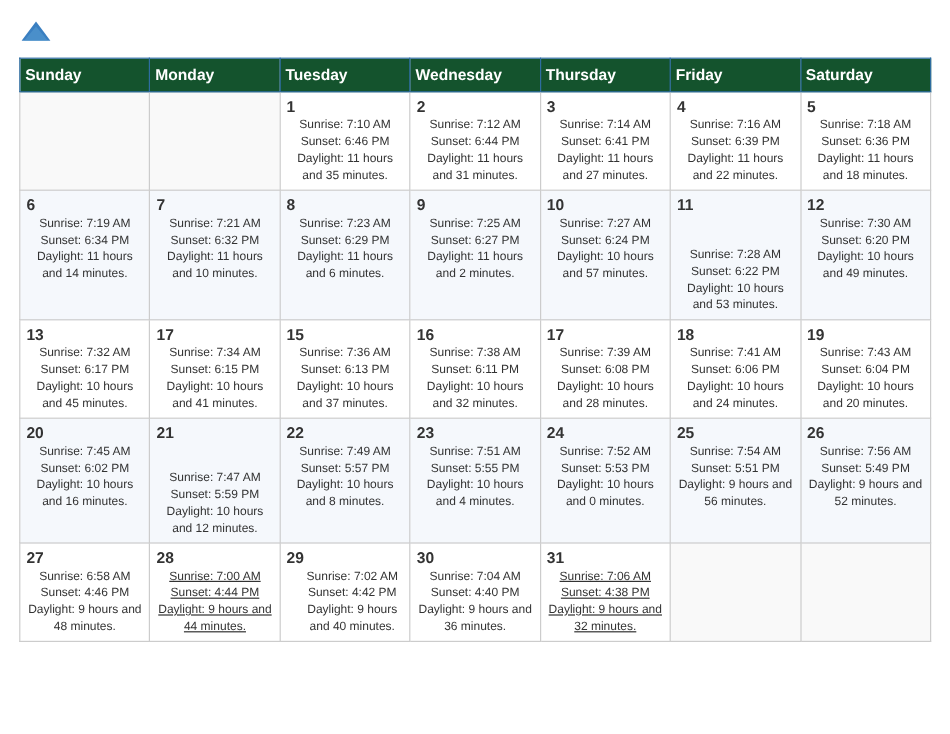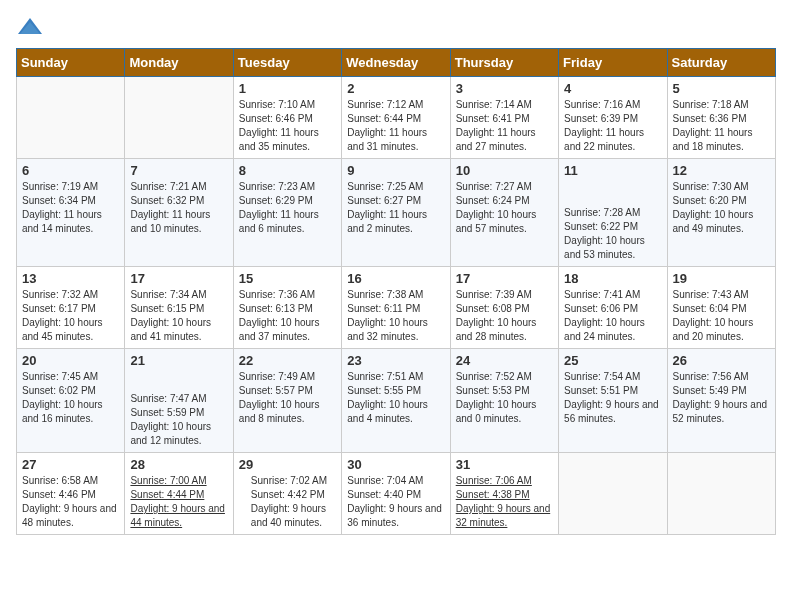--- a/index.html
+++ b/index.html
@@ -30,21 +30,21 @@
     .title-block { text-align: right; }
     .month-title { font-size: 36px; font-weight: bold; color: #333; line-height: 1.1; }
     .location { font-size: 15px; color: #555; margin-top: 2px; }
 
     .calendar {
       width: 100%;
       border-collapse: collapse;
       border: 1px solid #ccc;
     }
     .calendar th {
-      background-color: #a16207;
+      background-color: #14532d;
       color: #fff;
       font-size: 13px;
       font-weight: bold;
       padding: 6px 4px;
       text-align: left;
       border: 1px solid #2e6da0;
     }
     .calendar td {
       vertical-align: top;
       border: 1px solid #ccc;
@@ -64,20 +64,21 @@
     .day-number {
       font-size: 13px;
       font-weight: bold;
       display: block;
       margin-bottom: 2px;
     }
     .day-info {
       font-size: 10px;
       color: #333;
       line-height: 1.4;
+      text-align: center;
     }
     .empty-cell { background: #f9f9f9 !important; }
   </style>
 </head>
 <body>
 
 <div class="header">
   <div class="logo">
     <svg class="logo-icon" viewBox="0 0 28 22" xmlns="http://www.w3.org/2000/svg">
       <polygon points="14,2 26,18 2,18" fill="#3a7fc1"></polygon>

